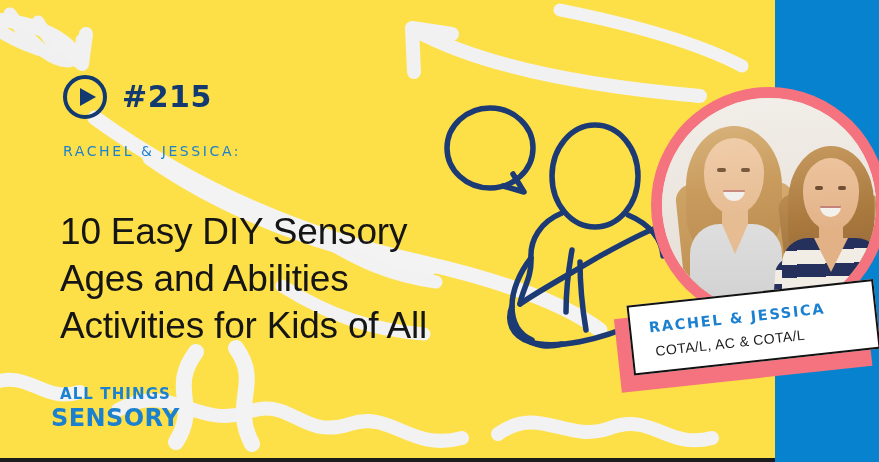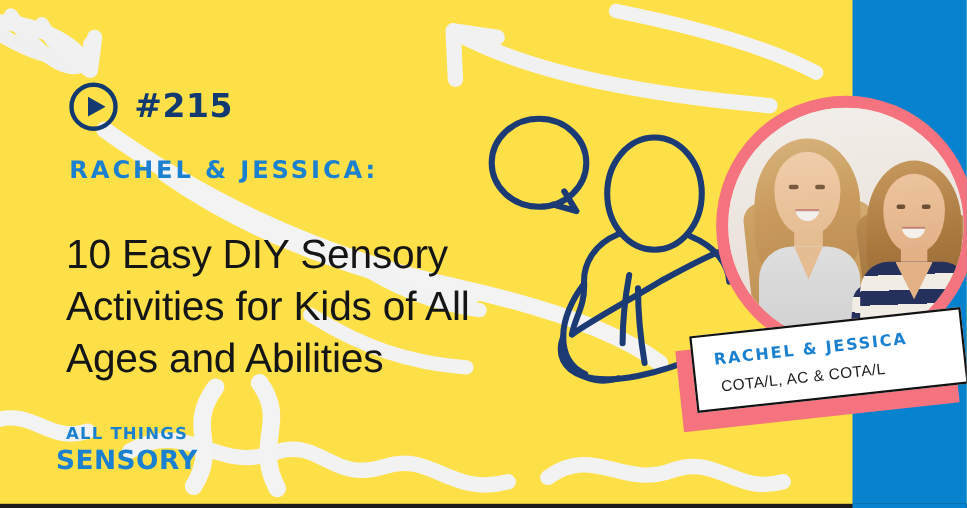--- a/index.html
+++ b/index.html
@@ -67,22 +67,22 @@
     font-weight: bold;
     color: #123A70;
     letter-spacing: 0.5px;
     line-height: 1;
   }
   #hosts-line {
     position: absolute;
     left: 63px;
     top: 143px;
     font-family: "DejaVu Sans", sans-serif;
-    font-size: 22px;
-    font-weight: bold;
+    font-size: 14px;
+    font-weight: normal;
     letter-spacing: 2.6px;
     color: #1B80D0;
     white-space: nowrap;
   }
   #episode-title {
     position: absolute;
     left: 60px;
     top: 182px;
     width: 470px;
     font-family: "Liberation Sans", sans-serif;
@@ -427,22 +427,22 @@
         <circle cx="23" cy="23" r="20" fill="none" stroke="#123A70" stroke-width="4"></circle>
         <path d="M 18 14 L 34 23 L 18 32 Z" fill="#123A70"></path>
       </svg>
       <span id="episode-number">#215</span>
     </div>
 
     <div id="hosts-line">RACHEL &amp; JESSICA:</div>
 
     <div id="episode-title">
       <div>10 Easy DIY Sensory</div>
+      <div>Ages and Abilities</div>
       <div>Activities for Kids of All</div>
-      <div>Ages and Abilities</div>
     </div>
 
     <div id="brand-logo">
       <span id="brand-top">ALL THINGS</span>
       <span id="brand-bottom">SENSORY</span>
     </div>
 
   </div>
 
   <div id="name-banner-wrap">

